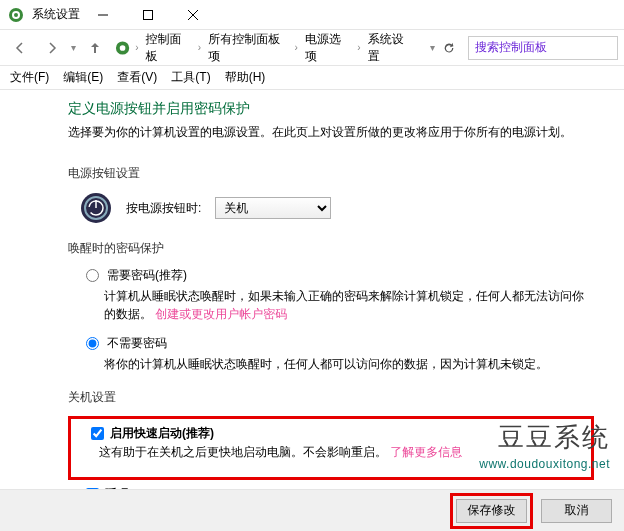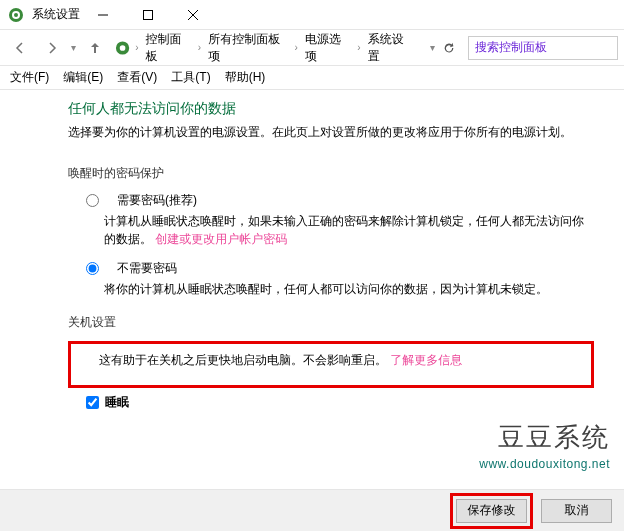--- a/index.html
+++ b/index.html
@@ -28,21 +28,21 @@
     .page-desc { margin-bottom: 24px; }
     
     .section-title { color: #333; margin-bottom: 10px; }
     .section { margin-bottom: 16px; }
     .pwrbtn-row { display: flex; align-items: center; gap: 14px; margin-left: 12px; }
     .pwrbtn-icon { width: 32px; height: 32px; }
     select.csel { width: 116px; height: 22px; border: 1px solid #b0b0b0; font-size: 12px; padding: 0 4px; background: linear-gradient(#fefefe,#eee); }
     
     .indent { margin-left: 18px; }
     .radio-block { margin-bottom: 12px; }
-    .radio-row { display: flex; align-items: center; gap: 18px; }
+    .radio-row { display: flex; align-items: center; gap: 8px; }
     .radio-desc { margin-left: 18px; margin-top: 3px; line-height: 1.5; }
     .link { color: #ec4899; cursor: pointer; }
     
     .check-block { margin-bottom: 8px; margin-left: 18px; }
     .check-row { display: flex; align-items: center; gap: 6px; }
     .check-desc { margin-left: 8px; margin-top: 2px; }
     
     .red-box1 { border: 3px solid #e60000; padding: 6px 12px 8px 2px; margin-bottom: 6px; }
     
     .footer { position: absolute; bottom: 0; left: 0; right: 0; height: 42px; border-top: 1px solid #e5e5e5; background: #f0f0f0; display: flex; align-items: center; justify-content: flex-end; padding: 0 12px; gap: 8px; }
@@ -128,23 +128,36 @@
 
 <div class="menubar">
   <span class="menu-item">文件(F)</span>
   <span class="menu-item">编辑(E)</span>
   <span class="menu-item">查看(V)</span>
   <span class="menu-item">工具(T)</span>
   <span class="menu-item">帮助(H)</span>
 </div>
 
 <div class="content">
-  <h1 class="page-title">任何人都无法访问你的数据</h1>
+  <h1 class="page-title">定义电源按钮并启用密码保护</h1>
   <p class="page-desc">选择要为你的计算机设置的电源设置。在此页上对设置所做的更改将应用于你所有的电源计划。</p>
 
+  <div class="section">
+    <div class="section-title">电源按钮设置</div>
+    <div class="pwrbtn-row">
+      <svg class="pwrbtn-icon" viewBox="0 0 32 32">
+          <circle cx="16" cy="16" r="15" fill="#2a2a4a"></circle>
+          <circle cx="16" cy="16" r="11" fill="none" stroke="#8ab" stroke-width="2"></circle>
+          <circle cx="16" cy="16" r="7" fill="none" stroke="#fff" stroke-width="1.5" stroke-dasharray="28 6" transform="rotate(-90 16 16)"></circle>
+          <line x1="16" y1="8" x2="16" y2="16" stroke="#fff" stroke-width="1.5"></line>
+        </svg>
+      <span>按电源按钮时:</span>
+      <select class="csel"><option>关机</option></select>
+    </div>
+  </div>
 
   <div class="section">
     <div class="section-title">唤醒时的密码保护</div>
     <div class="indent">
       <div class="radio-block">
         <label class="radio-row">
             <input type="radio" name="pw" style="">
             <span>需要密码(推荐)</span>
           </label>
         <div class="radio-desc"><span>计算机从睡眠状态唤醒时，如果未输入正确的密码来解除计算机锁定，任何人都无法访问你的数据。</span> <span class="link">创建或更改用户帐户密码</span></div>
@@ -156,20 +169,24 @@
           </label>
         <div class="radio-desc">将你的计算机从睡眠状态唤醒时，任何人都可以访问你的数据，因为计算机未锁定。</div>
       </div>
     </div>
   </div>
 
   <div class="section">
     <div class="section-title">关机设置</div>
     <div class="red-box1">
       <div class="check-block">
+        <label class="check-row">
+            <input type="checkbox" checked="" style="">
+            <b>启用快速启动(推荐)</b>
+          </label>
         <div class="check-desc"><span>这有助于在关机之后更快地启动电脑。不会影响重启。</span> <span class="link">了解更多信息</span></div>
       </div>
     </div>
     <div class="check-block">
       <label class="check-row">
           <input type="checkbox" checked="" style="">
           <b>睡眠</b>
         </label>
 
     </div>

